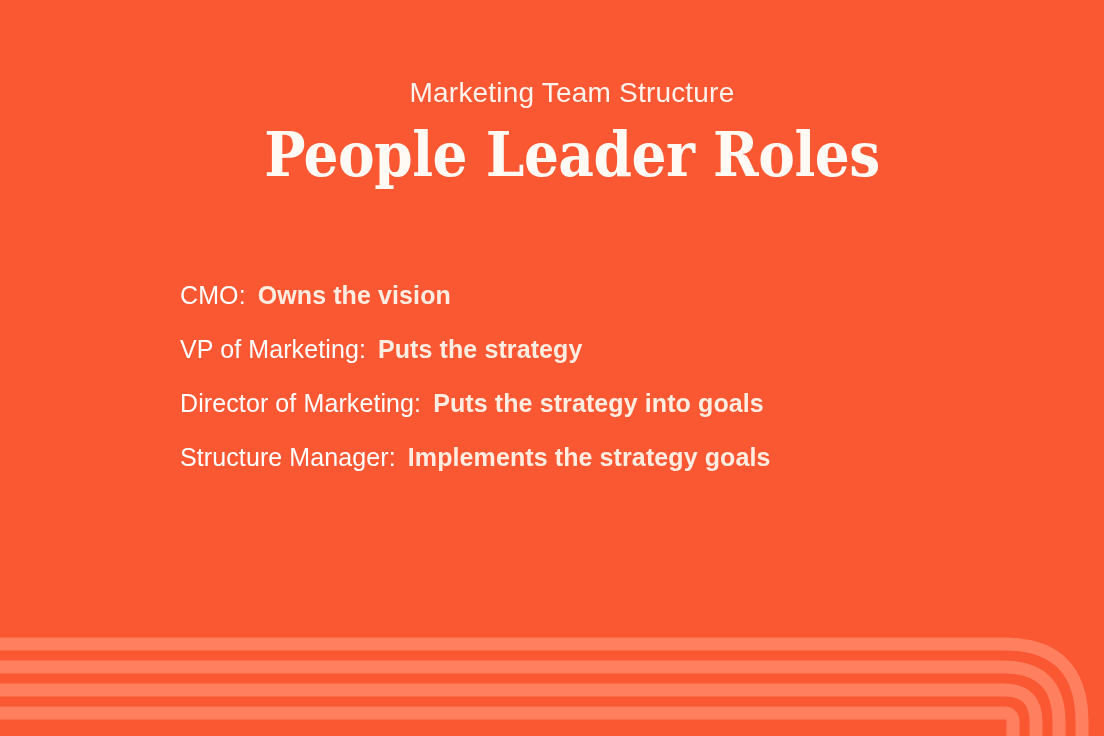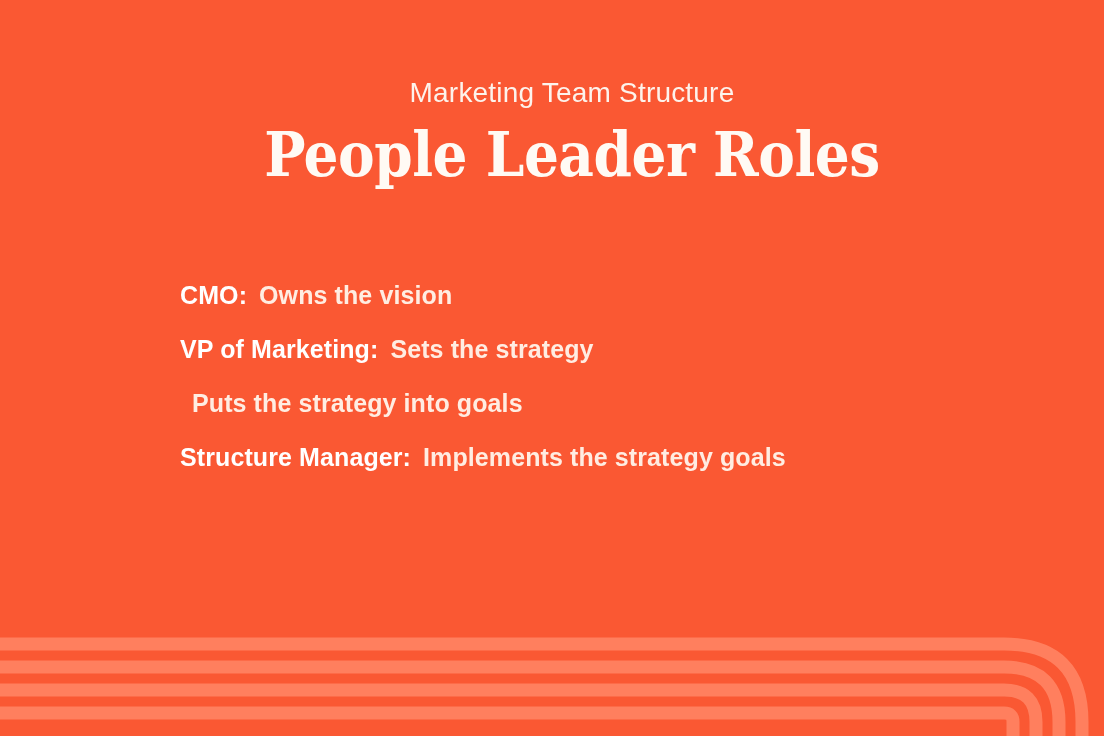--- a/index.html
+++ b/index.html
@@ -67,21 +67,21 @@
   .role-row {
     display: flex;
     align-items: baseline;
     height: 54px;
     white-space: nowrap;
   }
 
   .role-label {
     font-family: "Liberation Sans", sans-serif;
     font-size: 25px;
-    font-weight: bold;
+    font-weight: normal;
     color: #FFFFFF;
     letter-spacing: 0.1px;
   }
 
   .role-desc {
     font-family: "Liberation Sans", sans-serif;
     font-size: 25px;
     font-weight: 700;
     color: #FFEDE2;
     letter-spacing: 0.1px;
@@ -115,24 +115,25 @@
 
   <div class="roles">
 
     <div class="role-row">
       <span class="role-label">CMO:</span>
       <span class="role-desc">Owns the vision</span>
     </div>
 
     <div class="role-row">
       <span class="role-label">VP of Marketing:</span>
-      <span class="role-desc">Sets the strategy</span>
+      <span class="role-desc">Puts the strategy</span>
     </div>
 
     <div class="role-row">
+      <span class="role-label">Director of Marketing:</span>
       <span class="role-desc">Puts the strategy into goals</span>
     </div>
 
     <div class="role-row">
       <span class="role-label">Structure Manager:</span>
       <span class="role-desc">Implements the strategy goals</span>
     </div>
 
   </div>
 

